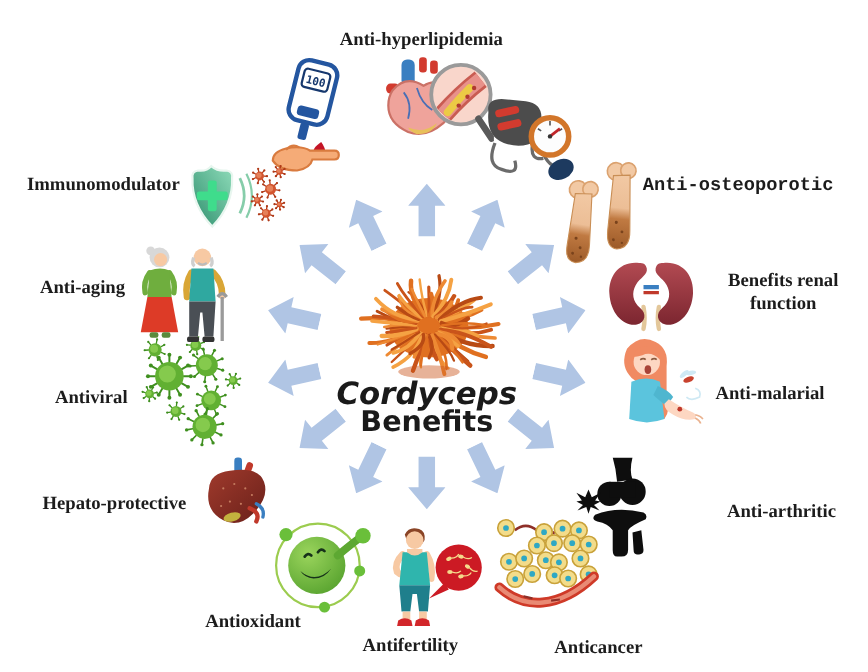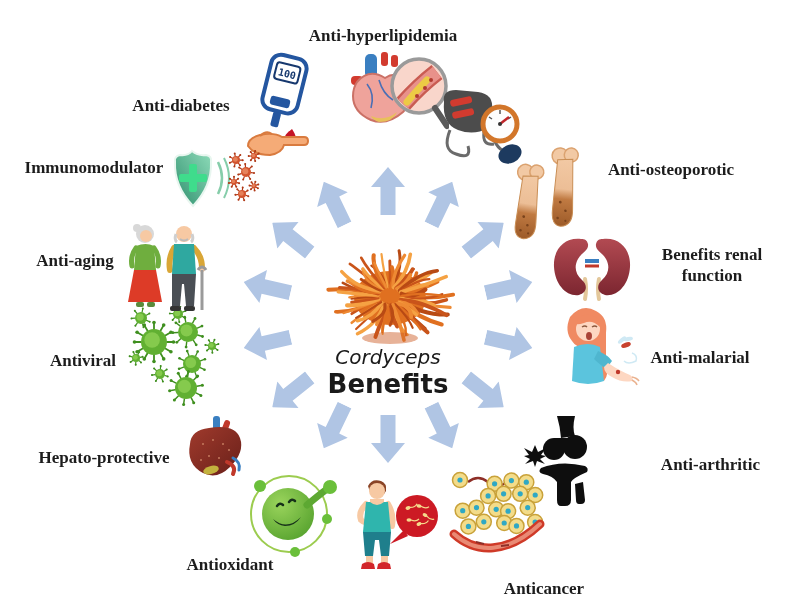--- a/index.html
+++ b/index.html
@@ -8,21 +8,21 @@
   .lbl{position:absolute;font-weight:700;font-size:17px;line-height:21px;
        color:var(--label-color,#1c1c1c);text-align:center;white-space:nowrap;}
   .lbl.wrap{white-space:normal;}
   .icon{position:absolute;}
   .arrow{position:absolute;left:371px;top:291px;width:34px;height:48px;
          transform:rotate(var(--a)) translateY(-124px);transform-origin:50% 50%;}
   .arrow svg{display:block;}
   .arrow polygon{fill:var(--arrow-color,#b0c5e4);}
   .center-text{position:absolute;left:288px;top:344px;width:200px;text-align:center;
                font-family:"DejaVu Sans",sans-serif;color:#1a1a1a;}
-  .ct1{font-size:20px;font-weight:400;font-style:italic;line-height:27px;}
+  .ct1{font-size:28px;font-weight:700;font-style:italic;line-height:27px;}
   .ct2{font-size:26px;font-weight:700;line-height:27px;}
 </style>
 </head>
 <body>
 
 <div class="stage">
 
   <div id="arrowRing">
       <div class="arrow" style="--a: 0.000deg;">
         <svg width="34" height="48" viewBox="0 0 34 48">
@@ -174,31 +174,31 @@
       </g>
     <ellipse cx="78" cy="100" rx="28" ry="6" fill="#c9541a" opacity="0.45"></ellipse>
   </svg>
 
   <div class="center-text">
     <div class="ct1">Cordyceps</div>
     <div class="ct2">Benefits</div>
   </div>
 
   <div class="lbl" style="left:283px;top:25px;width:200px;">Anti-hyperlipidemia</div>
-  <div class="lbl" style="left:571px;top:159px;width:200px;">Anti-osteoporotic</div>
+  <div class="lbl" style="left:571px;top:159px;width:200px;font-family:Liberation Mono, monospace;">Anti-osteoporotic</div>
   <div class="lbl wrap" style="left:637px;top:244px;width:150px;">Benefits renal function</div>
   <div class="lbl" style="left:600px;top:347px;width:200px;">Anti-malarial</div>
   <div class="lbl" style="left:560px;top:454px;width:200px;text-align:right;">Anti-arthritic</div>
   <div class="lbl" style="left:444px;top:554px;width:200px;margin-top:24px;">Anticancer</div>
+  <div class="lbl" style="left:273px;top:576px;width:200px;">Antifertility</div>
   <div class="lbl" style="left:130px;top:554px;width:200px;">Antioxidant</div>
   <div class="lbl" style="left:4px;top:447px;width:200px;">Hepato-protective</div>
   <div class="lbl" style="left:-17px;top:350px;width:200px;">Antiviral</div>
   <div class="lbl" style="left:-25px;top:250px;width:200px;">Anti-aging</div>
   <div class="lbl" style="left:-6px;top:157px;width:200px;">Immunomodulator</div>
-  <div class="lbl" style="left:81px;top:95px;width:200px;">Anti-diabetes</div>
 
   <svg class="icon" style="left:240px;top:52px;" width="80" height="105" viewBox="0 0 80 105">
     <g transform="rotate(14 44 34)">
       <rect x="26" y="4" width="36" height="56" rx="10" fill="#ffffff" stroke="#2456a0" stroke-width="4"></rect>
       <rect x="32" y="12" width="24" height="17" rx="3" fill="#ffffff" stroke="#16386e" stroke-width="2"></rect>
       <text x="44" y="25" font-size="10" font-weight="bold" fill="#16386e" text-anchor="middle" font-family="DejaVu Sans Mono, monospace">100</text>
       <rect x="34" y="46" width="20" height="9" rx="3" fill="#2456a0"></rect>
       <rect x="40" y="61" width="8" height="15" rx="2" fill="#2456a0"></rect>
     </g>
     <path d="M52 77 C56 83 57 87 54 90 C51 92 46 91 45 87 C44 83 48 80 52 77 Z" fill="#c41426"></path>

